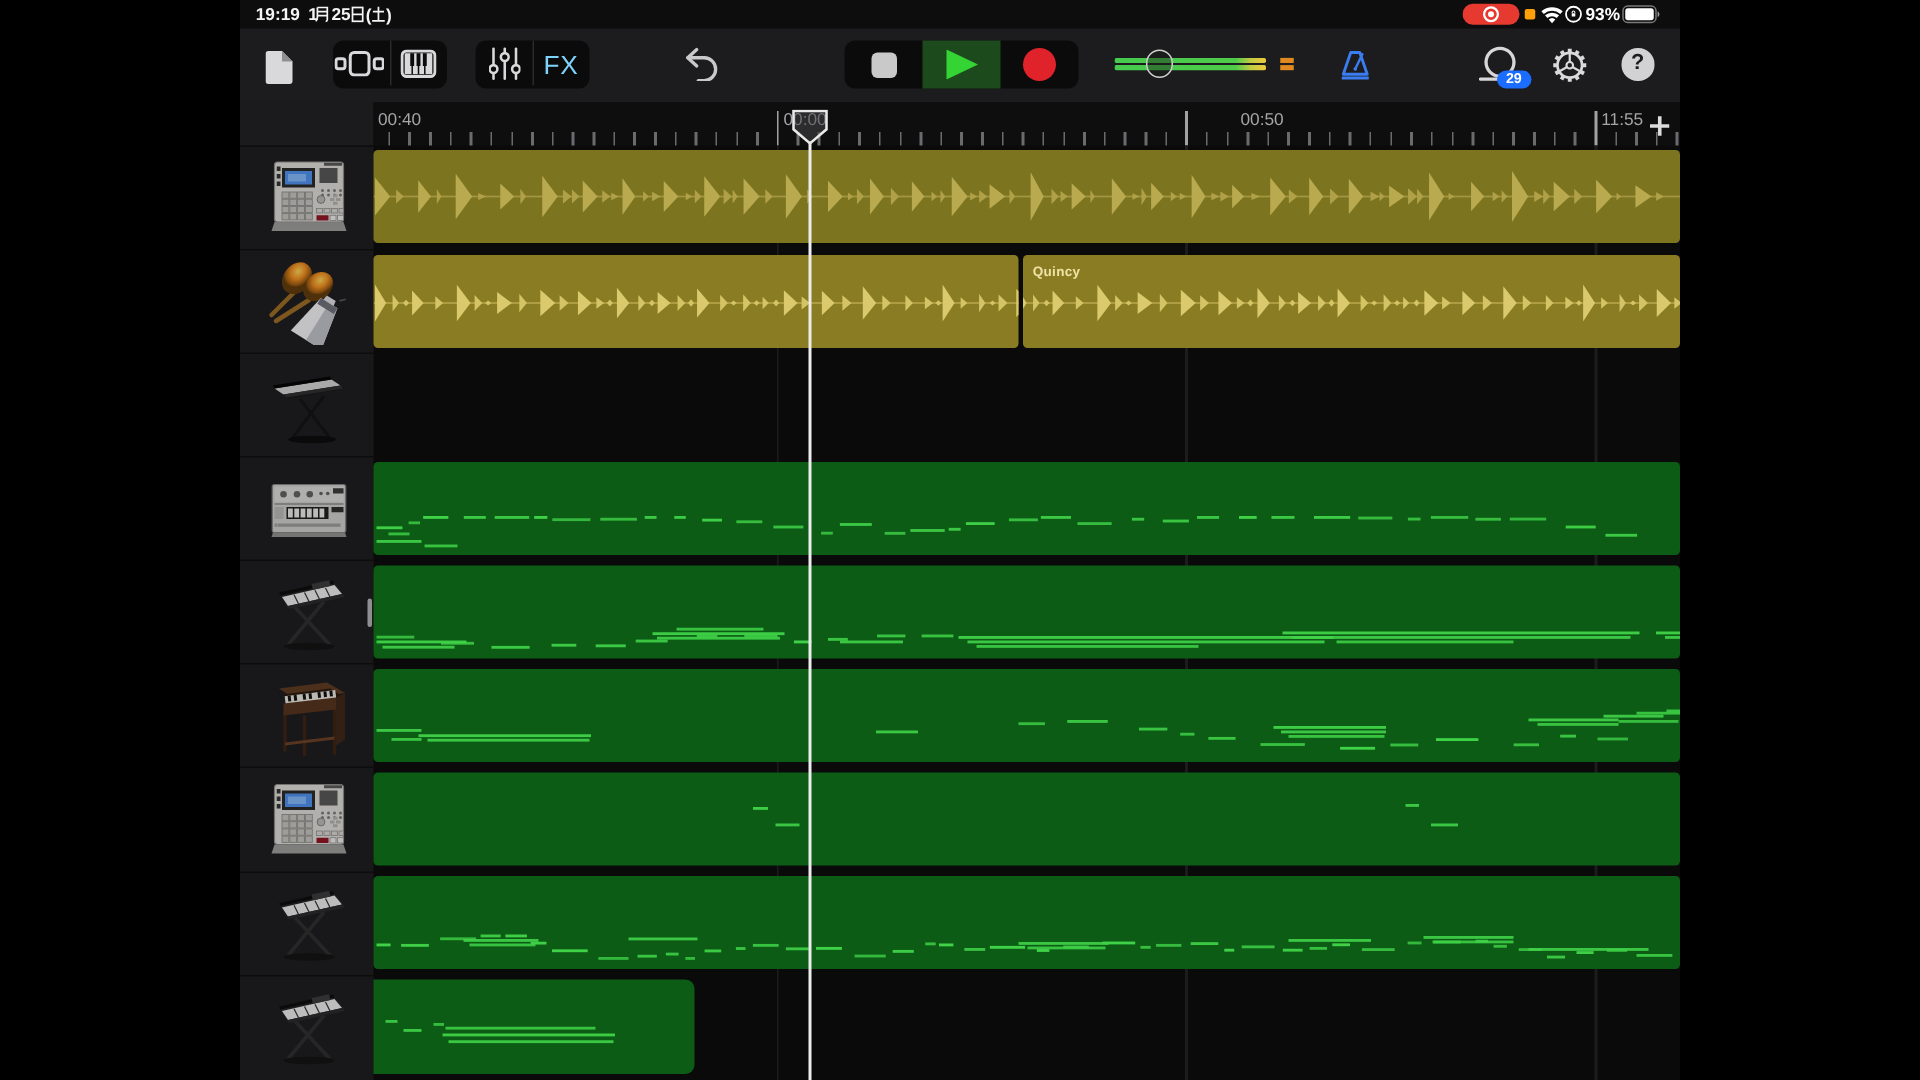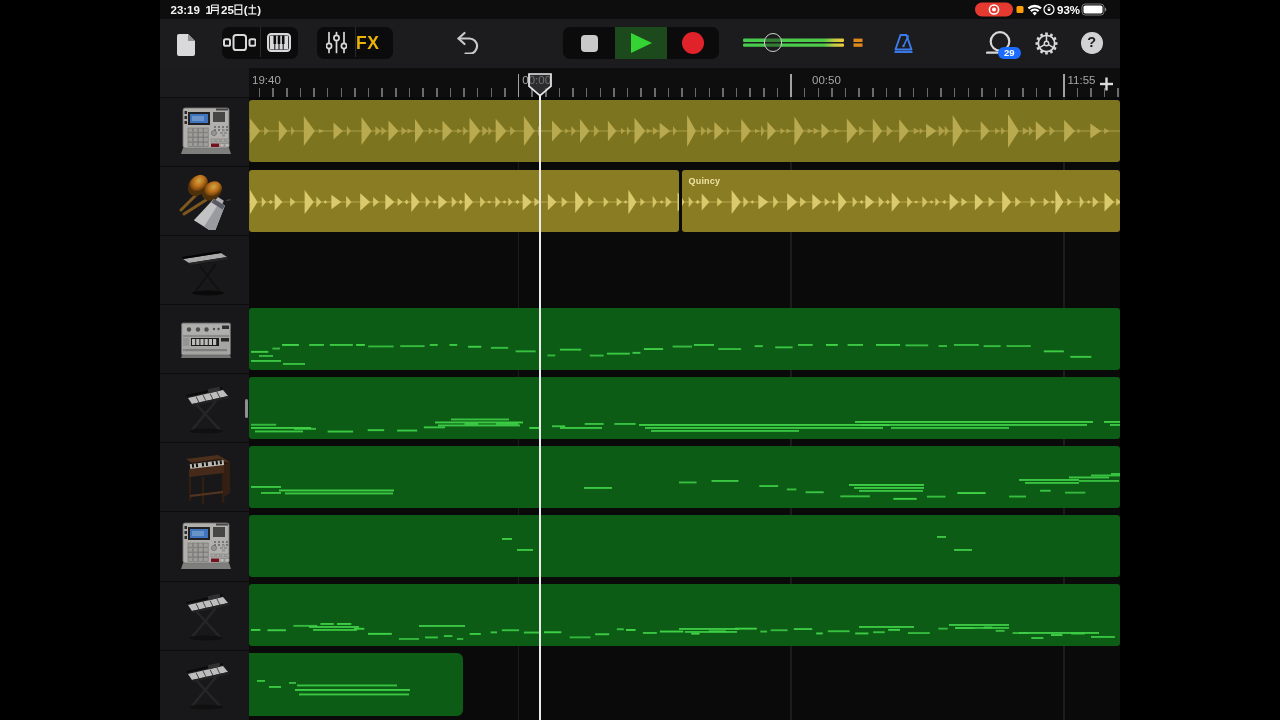--- a/index.html
+++ b/index.html
@@ -13,21 +13,21 @@
 .reg { position:absolute; height:62px; border-radius:3px; overflow:hidden; }
 </style></head>
 <body>
 <div id="screen">
   <div class="abs" style="left:0;top:0;width:100%;height:19px;background:#0d0d0e"></div>
   <div class="abs" style="left:0;top:19px;width:100%;height:49px;background:#1c1c1e"></div>
   <div class="abs" style="left:0;top:68px;width:88.5px;height:29px;background:#1b1b1d"></div>
   <div class="abs" style="left:88.5px;top:68px;right:0;height:29px;background:#0e0e0f"></div>
   <div class="abs" style="left:0;top:97px;width:88.5px;bottom:0;background:#18181a"></div>
 
-  <div class="abs" style="left:10.5px;top:3.5px;font-size:11.5px;font-weight:bold;color:#f4f4f4">23:19</div>
+  <div class="abs" style="left:10.5px;top:3.5px;font-size:11.5px;font-weight:bold;color:#f4f4f4">19:19</div>
   <svg width="58" height="19" viewBox="0 0 58 19" class="abs" style="left:45px;top:0">
 <g fill="#f4f4f4" font-family="Liberation Sans,sans-serif" font-size="11.5" font-weight="bold">
 <text x="0.5" y="13.5">1</text>
         <text x="16" y="13.5">25</text>
         <text x="38.8" y="13.8">(</text>
         <text x="52.3" y="13.8">)</text>
 </g>
 <g stroke="#f4f4f4" stroke-width="1.15" fill="none">
 <path d="M6.6 5 h6.6 v8.2 q0 1 -1.1 1"></path>
         <path d="M6.6 5 v6.2 q0 2.4 -1.2 2.8"></path>
@@ -95,21 +95,21 @@
         <line x1="3" y1="1.5" x2="3" y2="21.5"></line>
         <line x1="10.5" y1="1.5" x2="10.5" y2="21.5"></line>
         <line x1="18" y1="1.5" x2="18" y2="21.5"></line>
       </g>
 <g fill="#0b0b0c" stroke="#d9d9db" stroke-width="1.7">
         <circle cx="3" cy="15" r="2.6"></circle>
         <circle cx="10.5" cy="7" r="2.6"></circle>
         <circle cx="18" cy="15" r="2.6"></circle>
       </g>
 </svg>
-<div class="abs" style="left:196px;top:32.5px;width:36px;text-align:left;font-size:17.5px;font-weight:bold;color:#eab308;letter-spacing:0.5px">FX</div>
+<div class="abs" style="left:196px;top:32.5px;width:36px;text-align:center;font-size:17.5px;font-weight:normal;color:#7dd3fc;letter-spacing:0.5px">FX</div>
 
 <svg class="abs" style="left:295px;top:31px" width="24" height="23" viewBox="0 0 24 23">
       <path d="M9.5 2 L3.5 7.5 L9.5 13" fill="none" stroke="#c9c9cb" stroke-width="2.2" stroke-linecap="round" stroke-linejoin="round"></path>
       <path d="M3.5 7.5 h11 a7.6 7.6 0 0 1 0 15.2 h-4" fill="none" stroke="#c9c9cb" stroke-width="2.2" stroke-linecap="round"></path>
     </svg>
 
 <div class="btn" style="left:403px;width:156px"></div>
 <div class="abs" style="left:455px;top:27px;width:52px;height:31.5px;background:#1d4a1c"></div>
 <div class="abs" style="left:420.5px;top:34.5px;width:17px;height:17px;border-radius:4px;background:#c9c9c9"></div>
 <svg class="abs" style="left:470px;top:33px" width="22" height="20" viewBox="0 0 22 20">
@@ -229,23 +229,23 @@
 <div class="tick" style="left:862.0px"></div>
 <div class="tick" style="left:875.6px"></div>
 <div class="tick" style="left:889.2px"></div>
 <div class="tick" style="left:916.5px"></div>
 <div class="tick" style="left:930.1px"></div>
 <div class="tick" style="left:943.7px"></div>
 <div class="tick" style="left:957.4px"></div>
 <div class="tickM" style="left:357.8px"></div>
 <div class="tickM" style="left:630.4px"></div>
 <div class="tickM" style="left:903.0px"></div>
-  <div class="rlab" style="left:92.0px">19:40</div>
+  <div class="rlab" style="left:92.0px">00:40</div>
   <div class="rlab" style="left:362.3px">00:00</div>
-  <div class="rlab" style="left:652px">00:50</div>
+  <div class="rlab" style="left:667px">00:50</div>
   <div class="rlab" style="left:907.5px">11:55</div>
   <svg class="abs" style="left:940px;top:76.5px" width="13" height="14" viewBox="0 0 13 14">
       <g stroke="#dcdcde" stroke-width="2.4">
         <line x1="6.5" y1="0.5" x2="6.5" y2="13.5"></line>
         <line x1="0" y1="7" x2="13" y2="7"></line>
       </g>
     </svg>
 
   <div class="abs" style="top:97px;bottom:0;left:357.8px;width:1.5px;background:#1c1c1e"></div>
 <div class="abs" style="top:97px;bottom:0;left:630.4px;width:1.5px;background:#1c1c1e"></div>

